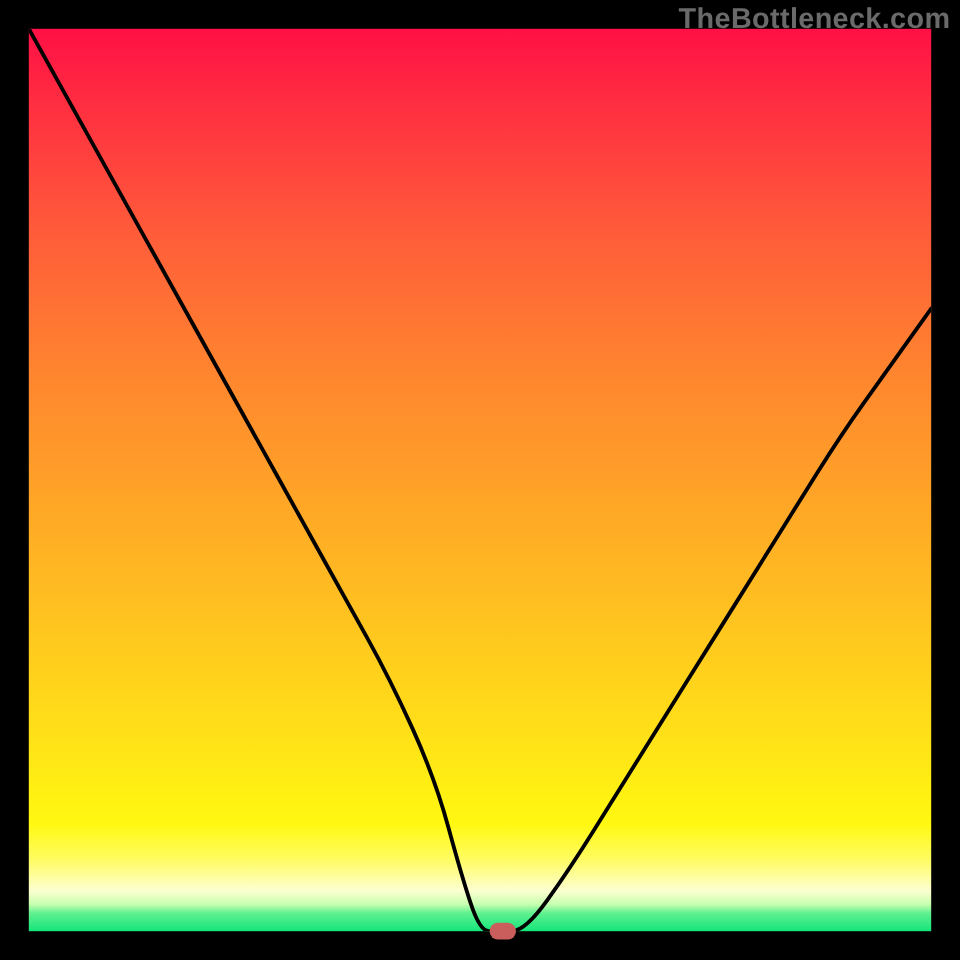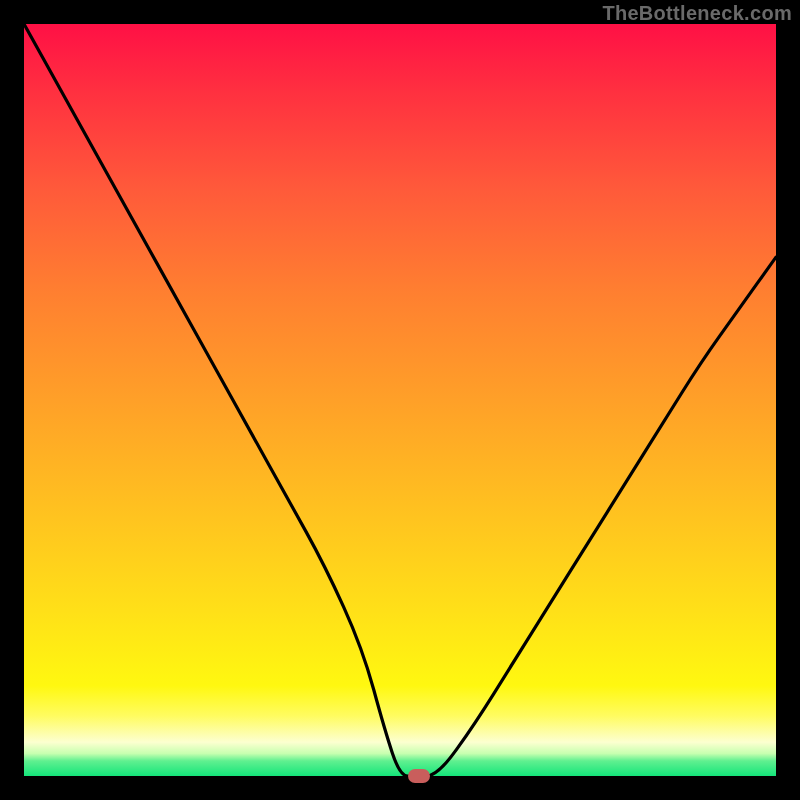--- a/index.html
+++ b/index.html
@@ -40,21 +40,21 @@
       #60f090 98%,
       #14e57a 100%
     );
   }
   .watermark {
     position: absolute;
     top: 2px;
     right: 8px;
     color: #6a6a6a;
     font-family: Arial, Helvetica, sans-serif;
-    font-size: 20px;
+    font-size: 24px;
     font-weight: bold;
     letter-spacing: 0.3px;
     z-index: 10;
   }
   svg.curve {
     position: absolute;
     left: 0;
     top: 0;
     width: 752px;
     height: 752px;

